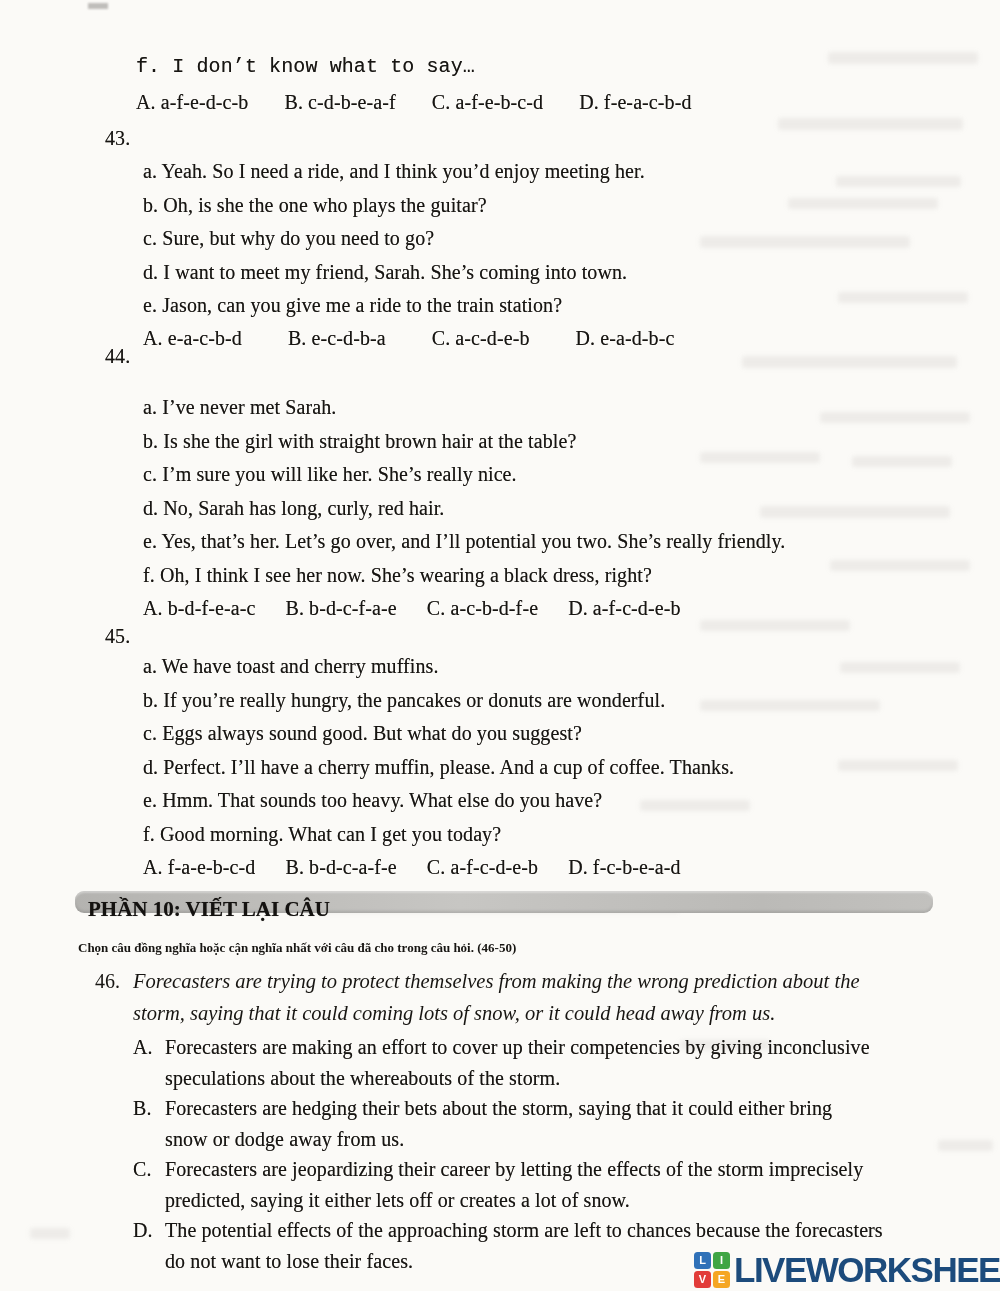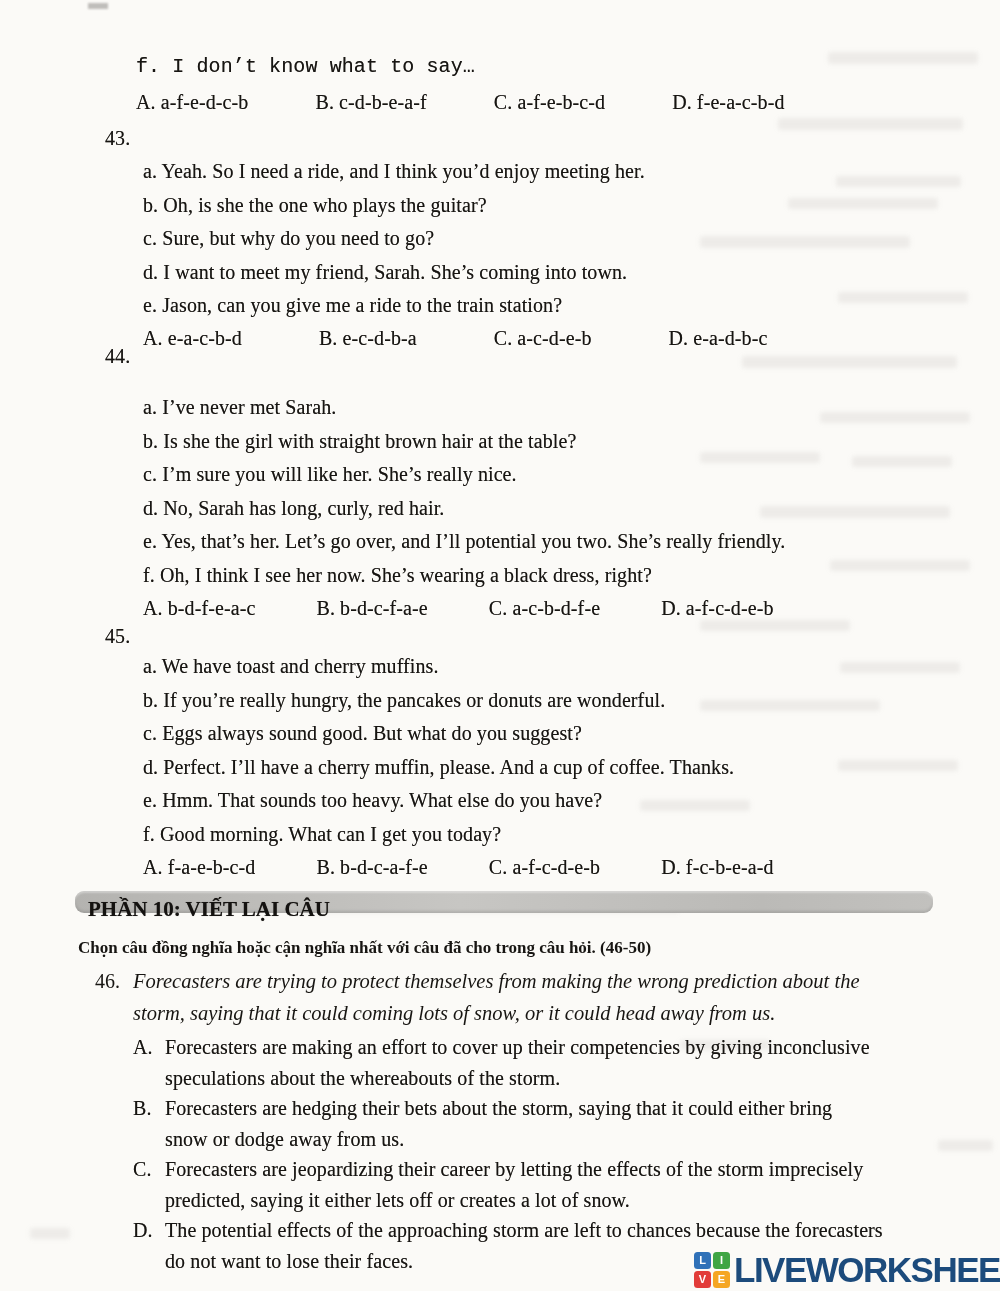--- a/index.html
+++ b/index.html
@@ -7,35 +7,35 @@
     position:relative;width:1000px;height:1291px;margin:0 auto;
     background:#fbfaf7;overflow:hidden;
     font-family:"Liberation Serif","DejaVu Serif",serif;
     color:#171512;
   }
   .abs{position:absolute;}
   .txt{font-size:20px;line-height:33.5px;letter-spacing:.1px;
        text-shadow:0 0 .6px rgba(25,22,18,.55);white-space:nowrap;}
   .qnum{font-size:20px;font-weight:400;}
   .item-block div{height:33.5px;}
-  .ans-row{display:flex;gap:31px;}
+  .ans-row{display:flex;}
   .ans-row.gap36 span{margin-right:36px;}
   .ans-row.gap46 span{margin-right:46px;}
   .ans-row.gap30 span{margin-right:30px;}
 
   .part10-bar{
     left:75px;top:891px;width:858px;height:22px;border-radius:9px;
     background:linear-gradient(90deg,#b4b3b0 0%,#c7c6c3 45%,#bbbab7 80%,#c2c1be 100%);
     box-shadow:inset 0 2px 2px rgba(255,255,255,.35), inset 0 -2px 3px rgba(0,0,0,.12);
   }
   .part10-title{
     padding-left:13px;font-size:21px;font-weight:700;line-height:37px;
     color:#141210;text-shadow:0 0 .7px rgba(15,13,10,.6);white-space:nowrap;
   }
-  .instruction{left:78px;top:933px;font-size:17px;font-weight:700;line-height:30px;}
+  .instruction{left:78px;top:933px;font-size:13px;font-weight:700;line-height:30px;}
   .stem{left:95px;top:965px;display:flex;}
   .stem .stem-num{width:38px;font-size:20px;line-height:32px;font-style:normal;}
   .stem .stem-lines{font-style:italic;font-size:20.5px;line-height:32px;}
   .stem .stem-lines span{display:block;white-space:nowrap;}
   .p10-option{left:133px;display:flex;font-size:20px;line-height:30.5px;}
   .p10-option .opt-label{width:32px;flex:0 0 32px;}
   .p10-option .opt-line{display:block;white-space:nowrap;}
 
   .footer-logo{left:694px;top:1250px;display:flex;align-items:center;cursor:pointer;}
   .logo-tiles{width:37px;height:37px;display:grid;grid-template-columns:17px 17px;

